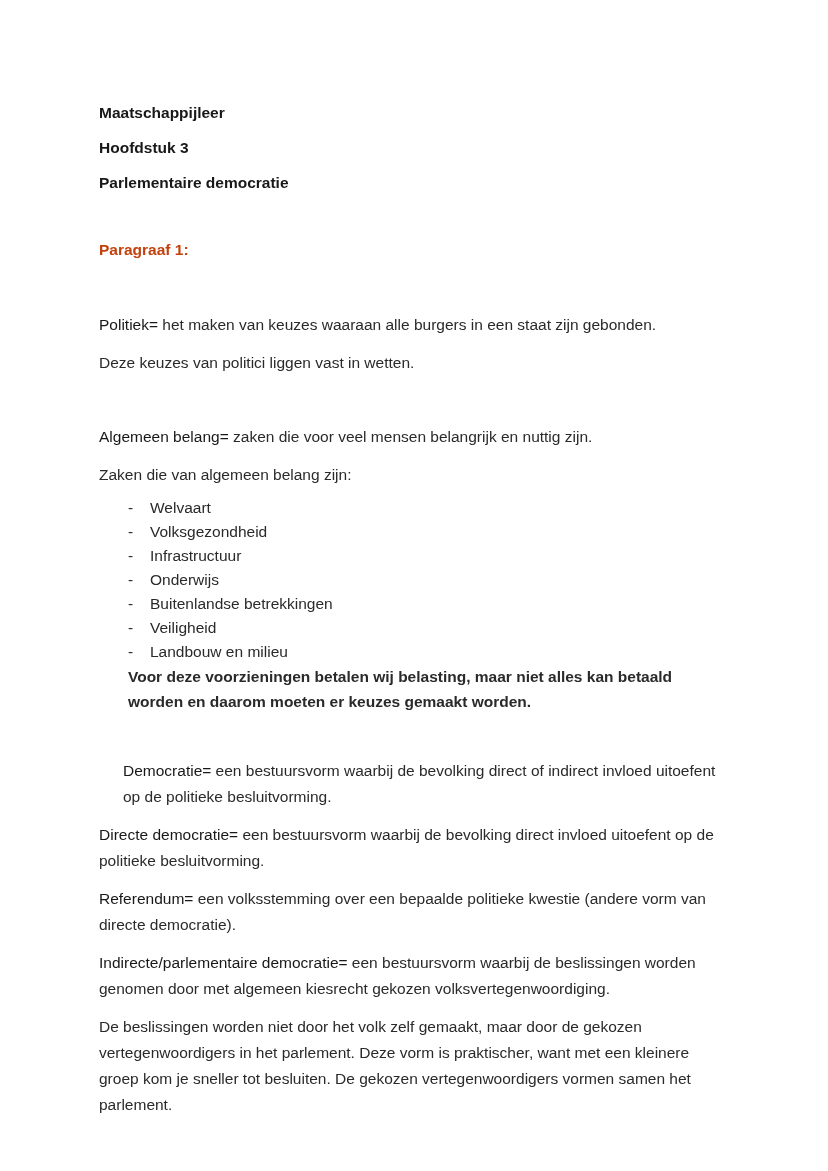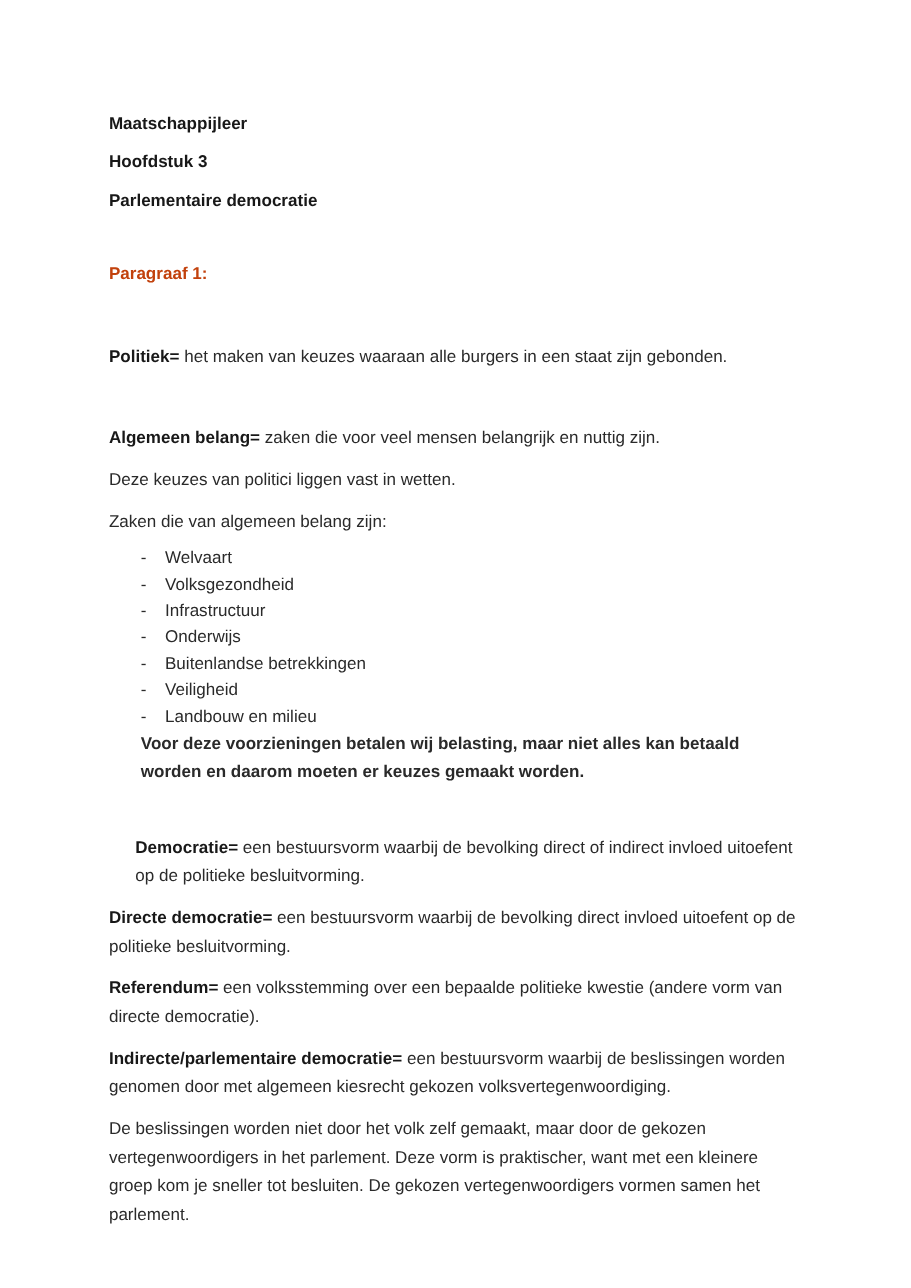--- a/index.html
+++ b/index.html
@@ -45,21 +45,21 @@
     margin-top: 46px;
     color: #c2410c;
   }
   .para {
     font-size: 15.5px;
     line-height: 26px;
     margin-top: 12px;
     color: #2a2a2a;
   }
   .para .term {
-    font-weight: bold;
+    font-weight: normal;
     color: #181818;
   }
   .first-def { margin-top: 52px; }
   .def-gap { margin-top: 48px; }
   .big-gap { margin-top: 44px; margin-left: 24px; }
   .bullet-list {
     margin-top: 8px;
     padding-left: 29px;
   }
   .bullet-item {
@@ -88,23 +88,23 @@
 <div class="page">
 
   <div class="doc-title-line">Maatschappijleer</div>
   <div class="doc-title-line">Hoofdstuk 3</div>
   <div class="doc-title-line">Parlementaire democratie</div>
 
   <div class="section-heading">Paragraaf 1:</div>
 
   <p class="para first-def"><span class="term">Politiek=</span><span> het maken van keuzes waaraan alle burgers in een staat zijn gebonden.</span></p>
 
+  <p class="para">Deze keuzes van politici liggen vast in wetten.</p>
+
   <p class="para def-gap"><span class="term">Algemeen belang=</span><span> zaken die voor veel mensen belangrijk en nuttig zijn.</span></p>
-
-  <p class="para">Deze keuzes van politici liggen vast in wetten.</p>
 
   <p class="para">Zaken die van algemeen belang zijn:</p>
 
   <div class="bullet-list">
     <div class="bullet-item">
       <span class="dash">-</span>
       <span>Welvaart</span>
     </div>
     <div class="bullet-item">
       <span class="dash">-</span>

